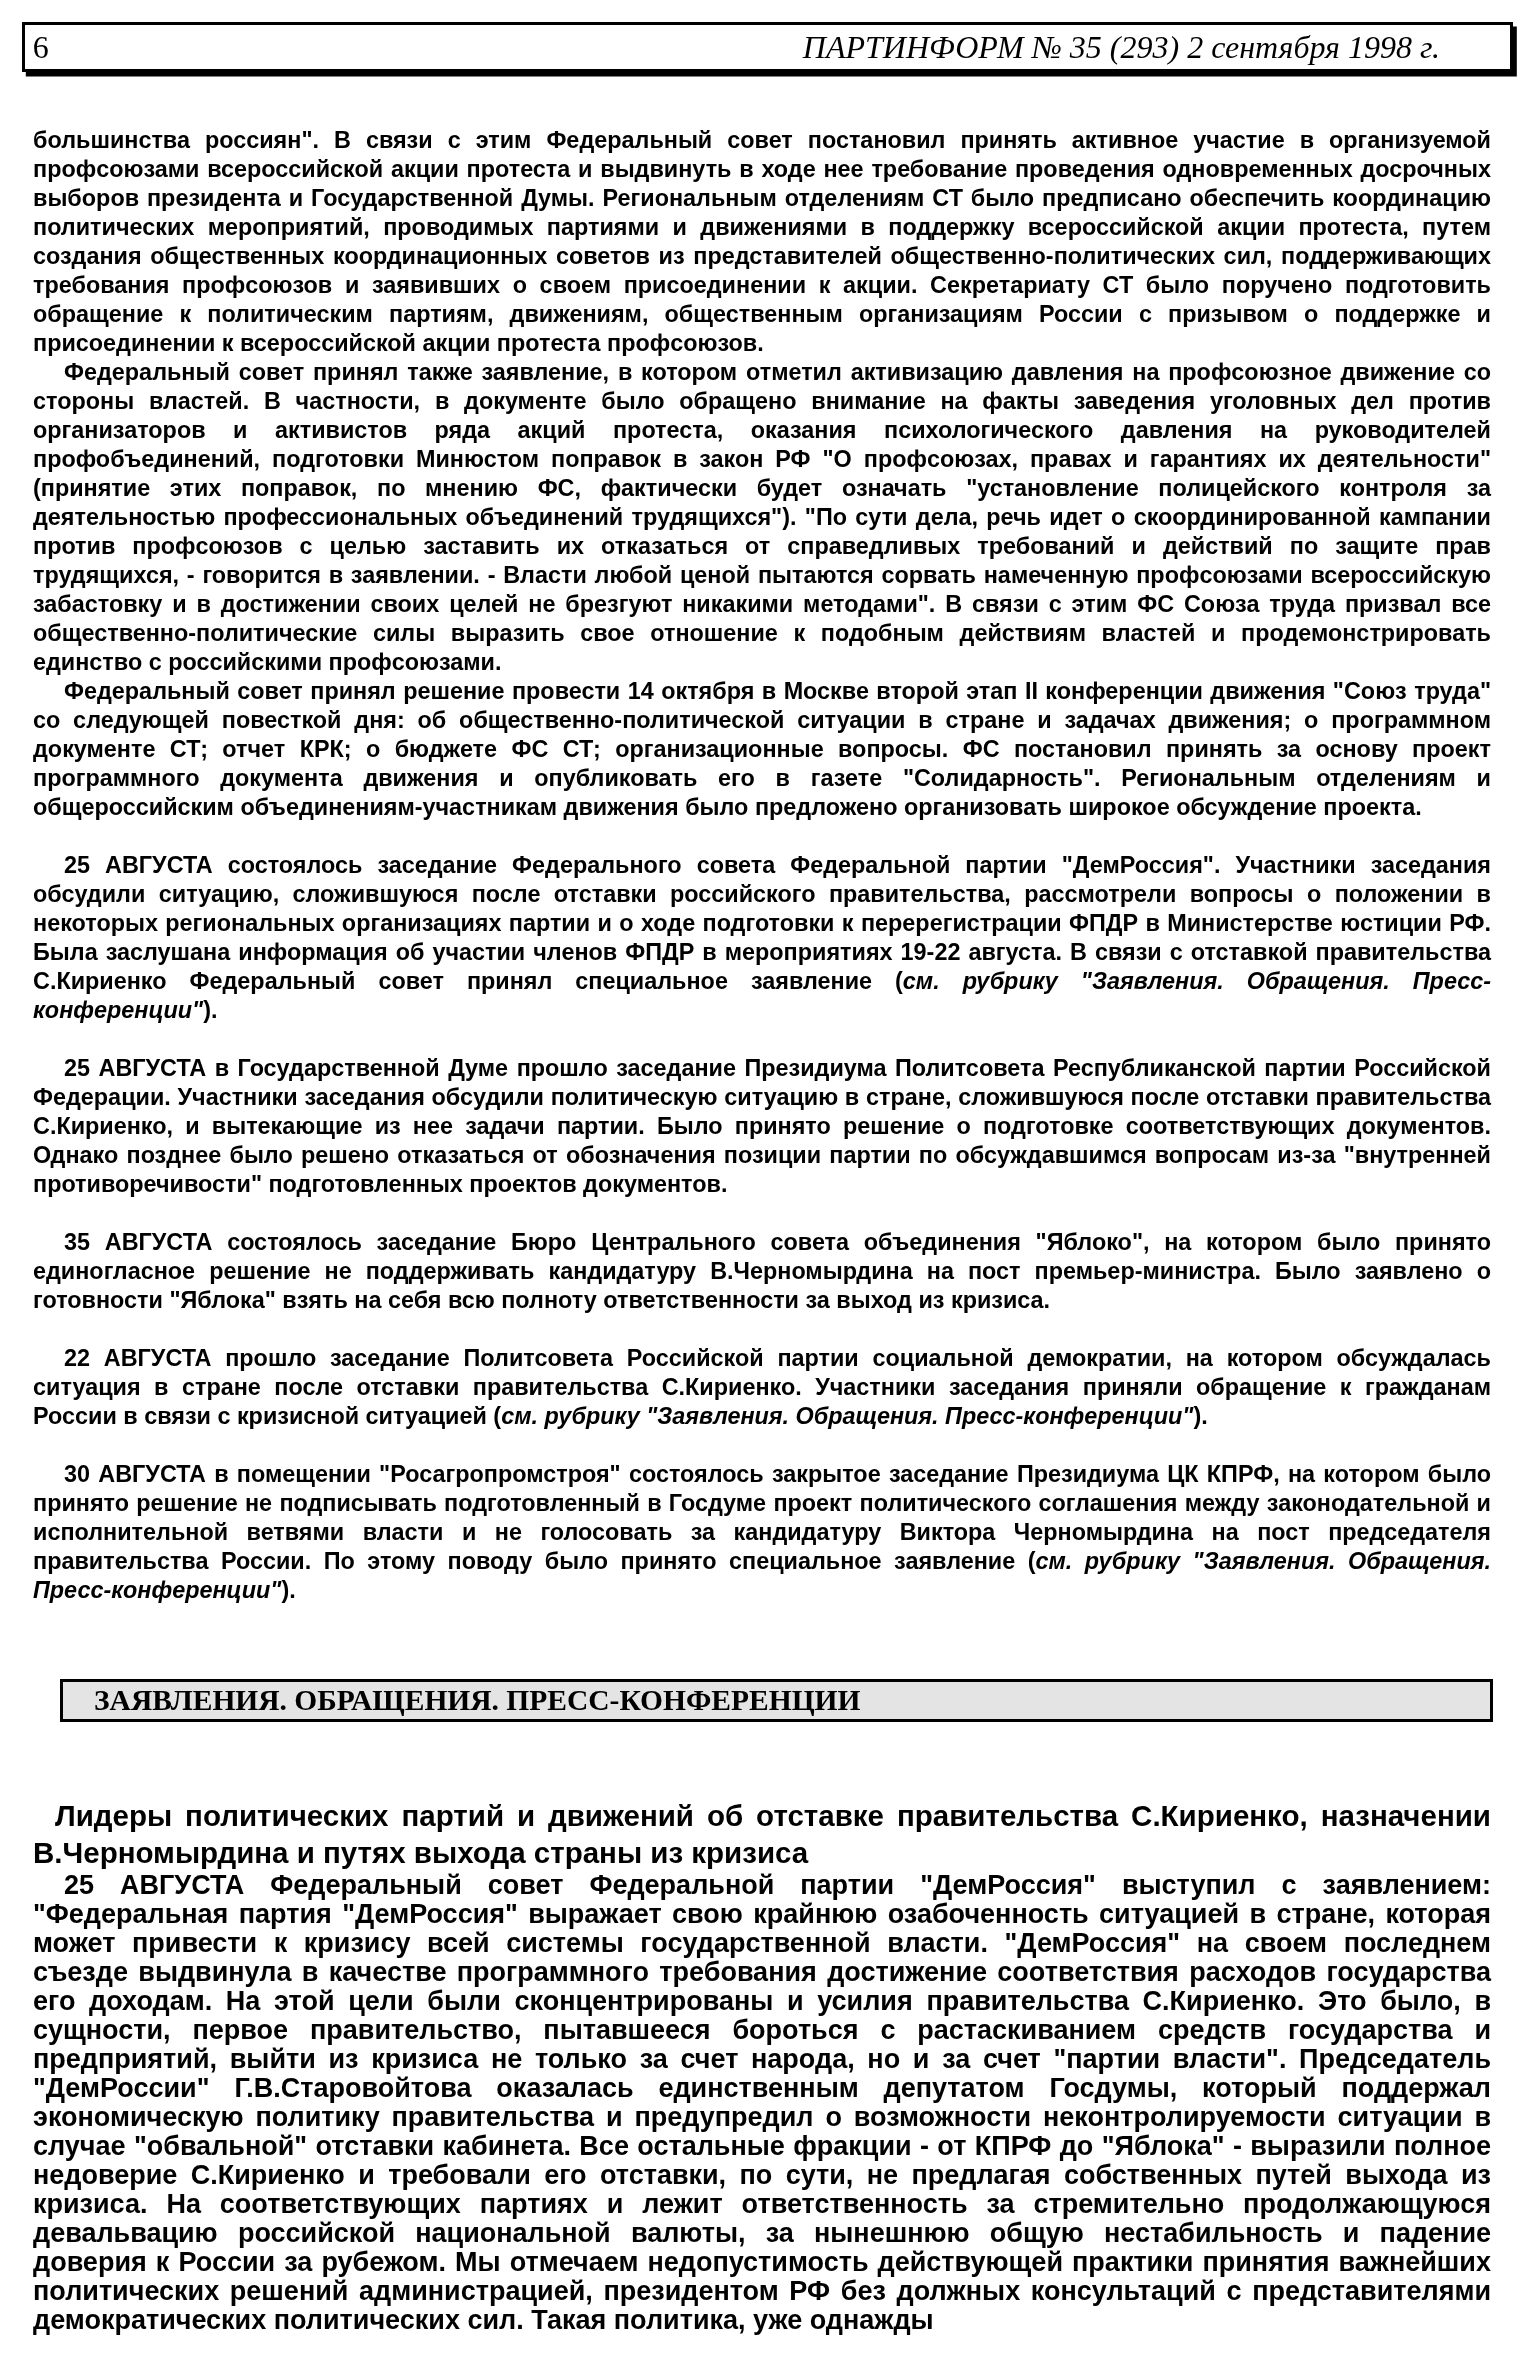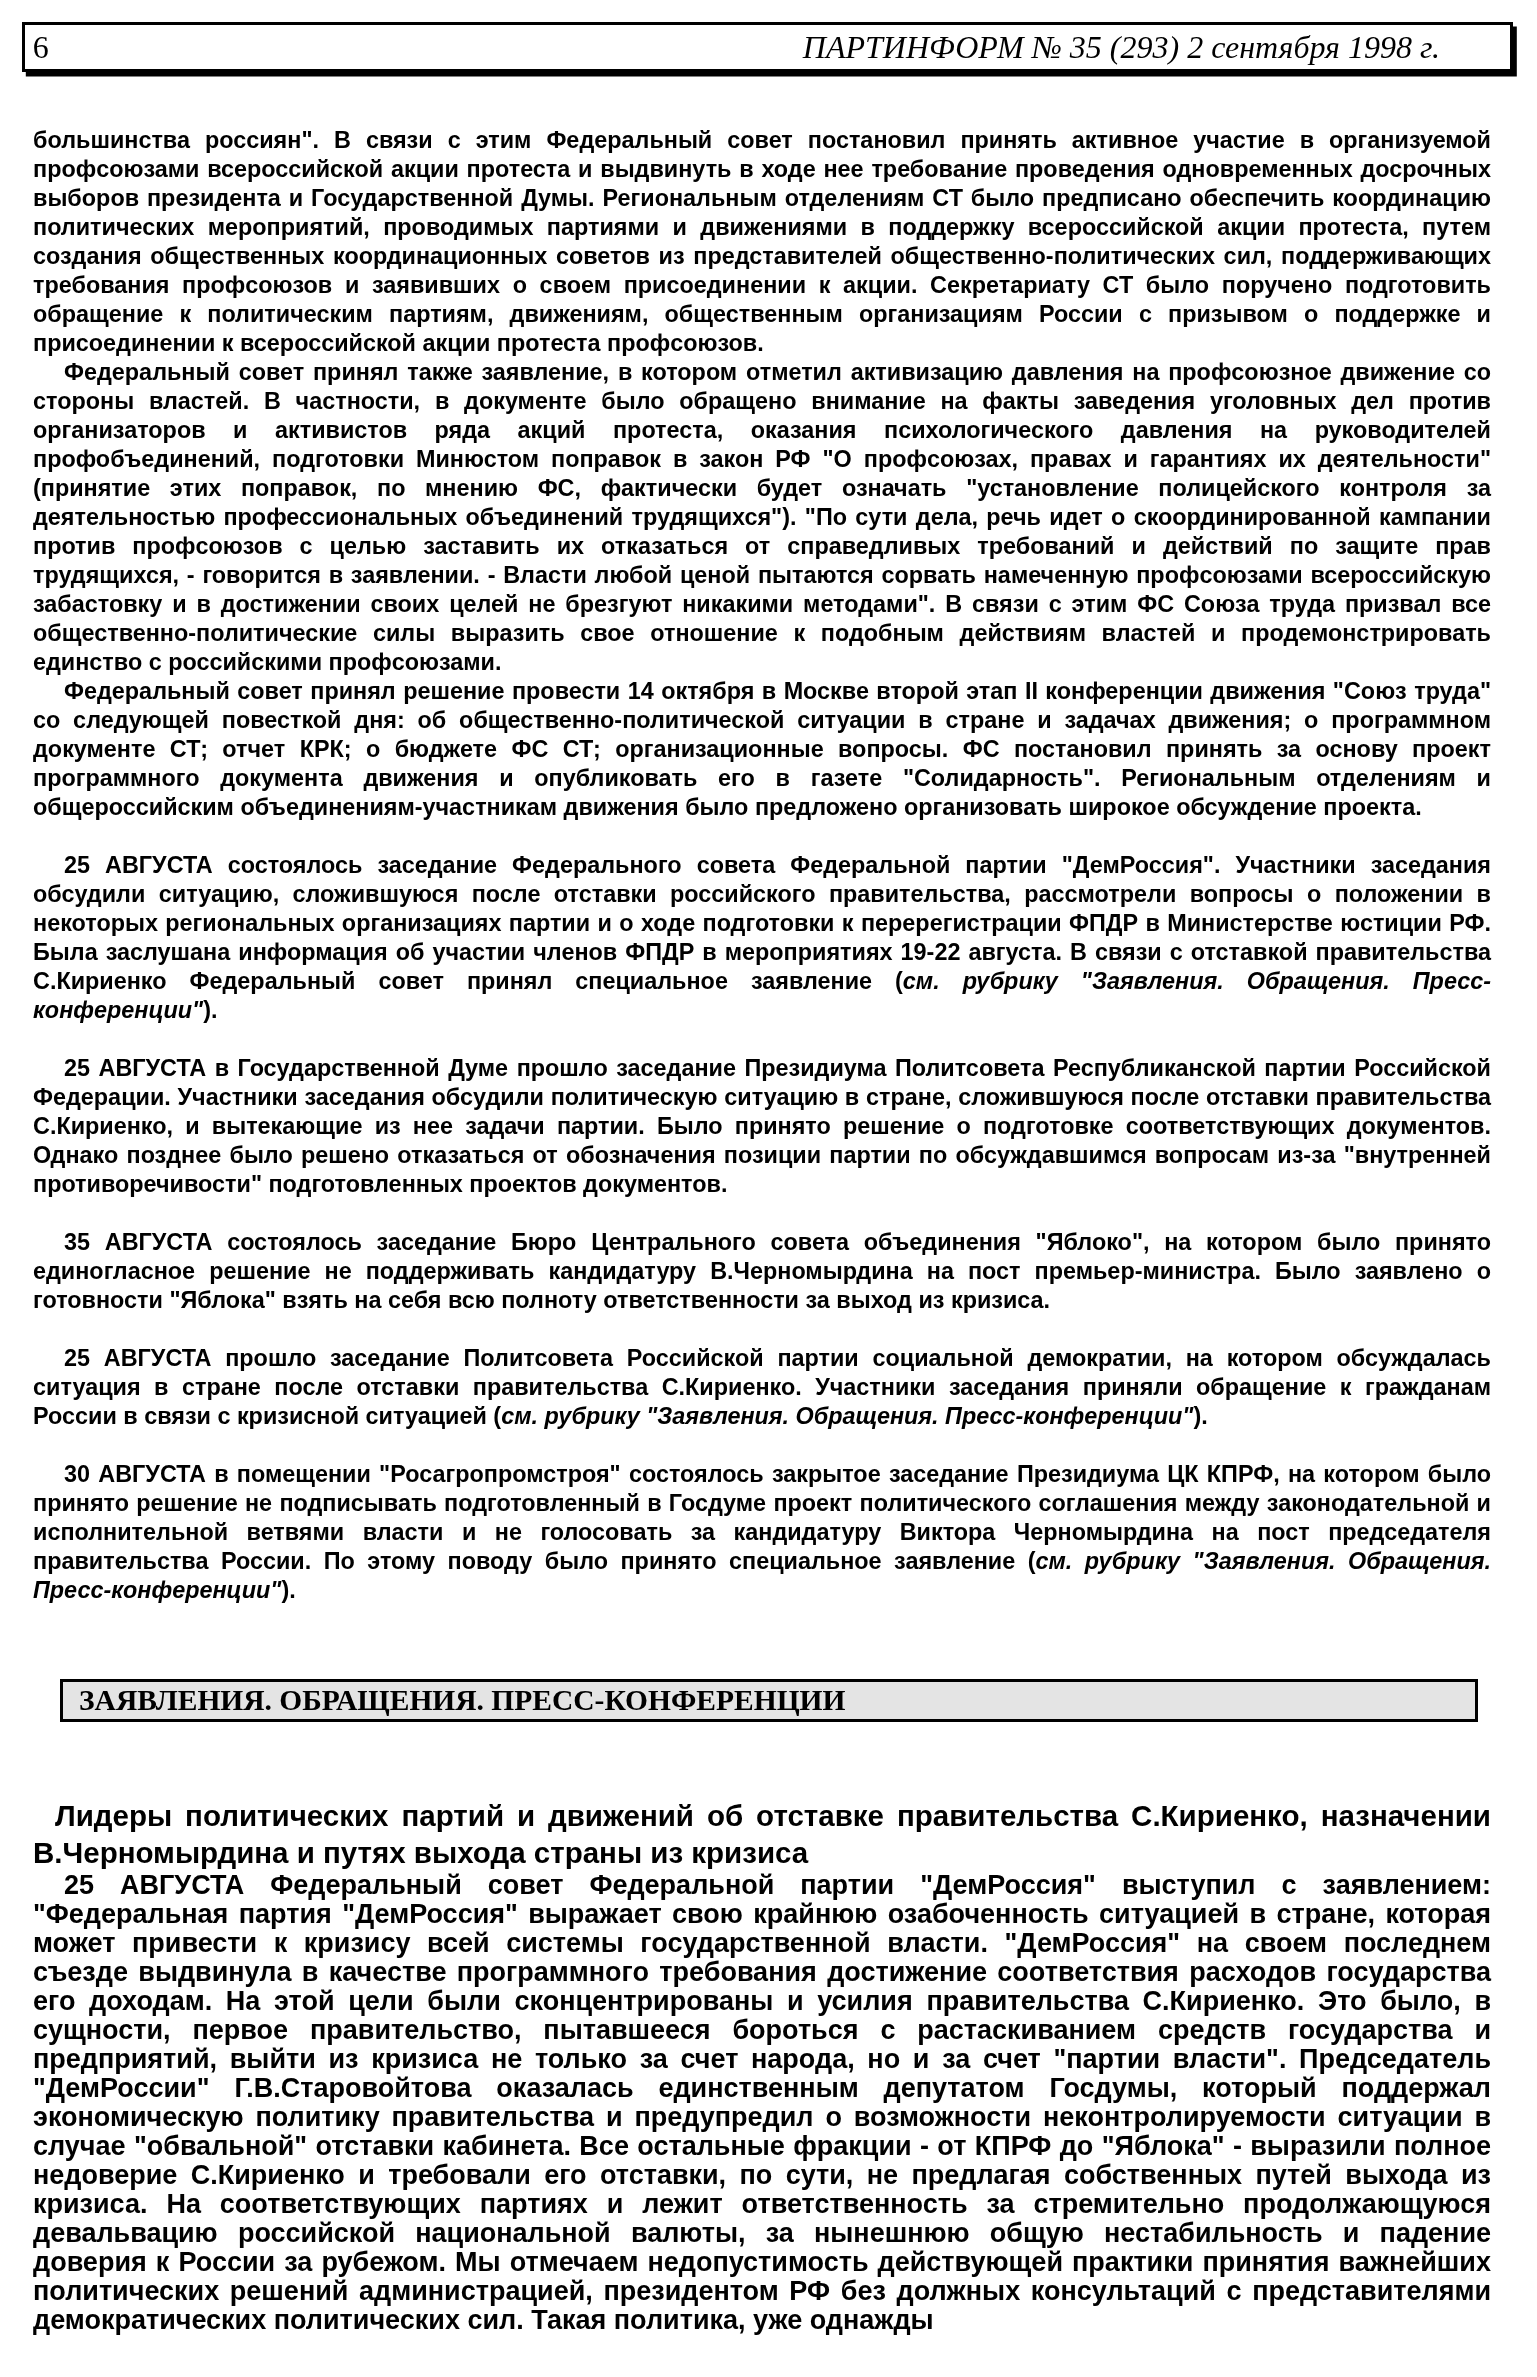--- a/index.html
+++ b/index.html
@@ -21,21 +21,21 @@
   }
   .body p { margin: 0; text-indent: 31px; }
   .body p.gap { margin-top: 29px; }
   .body p.first { text-indent: 0; }
   .body em { font-style: italic; }
   .sec {
     position: absolute; left: 60px; top: 1679px; width: 1396px; height: 37px;
     border: 3.8px solid #000; background: #e4e4e4;
     font-family: "Liberation Serif", "DejaVu Serif", serif;
     font-weight: bold; font-size: 29.5px; line-height: 37px;
-    padding-left: 16px; box-sizing: content-box;
+    padding-left: 31px; box-sizing: content-box;
   }
   .art {
     position: absolute; left: 33px; top: 1754px; width: 1458px;
     font-family: "Liberation Sans", "DejaVu Sans", sans-serif; font-weight: bold; margin-top: 43px;
   }
   .art h2 {
     margin: 0; font-size: 29.5px; line-height: 37px; text-align: justify;
     text-indent: 22px; font-weight: bold;
   }
   .art p {
@@ -50,21 +50,21 @@
   <span class="ttl">ПАРТИНФОРМ № 35 (293) 2 сентября 1998 г.</span>
 </div>
 
 <div class="body">
   <p class="first">большинства россиян". В связи с этим Федеральный совет постановил принять активное участие в организуемой профсоюзами всероссийской акции протеста и выдвинуть в ходе нее требование проведения одновременных досрочных выборов президента и Государственной Думы. Региональным отделениям СТ было предписано обеспечить координацию политических мероприятий, проводимых партиями и движениями в поддержку всероссийской акции протеста, путем создания общественных координационных советов из представителей общественно-политических сил, поддерживающих требования профсоюзов и заявивших о своем присоединении к акции. Секретариату СТ было поручено подготовить обращение к политическим партиям, движениям, общественным организациям России с призывом о поддержке и присоединении к всероссийской акции протеста профсоюзов.</p>
   <p>Федеральный совет принял также заявление, в котором отметил активизацию давления на профсоюзное движение со стороны властей. В частности, в документе было обращено внимание на факты заведения уголовных дел против организаторов и активистов ряда акций протеста, оказания психологического давления на руководителей профобъединений, подготовки Минюстом поправок в закон РФ "О профсоюзах, правах и гарантиях их деятельности" (принятие этих поправок, по мнению ФС, фактически будет означать "установление полицейского контроля за деятельностью профессиональных объединений трудящихся"). "По сути дела, речь идет о скоординированной кампании против профсоюзов с целью заставить их отказаться от справедливых требований и действий по защите прав трудящихся, - говорится в заявлении. - Власти любой ценой пытаются сорвать намеченную профсоюзами всероссийскую забастовку и в достижении своих целей не брезгуют никакими методами". В связи с этим ФС Союза труда призвал все общественно-политические силы выразить свое отношение к подобным действиям властей и продемонстрировать единство с российскими профсоюзами.</p>
   <p>Федеральный совет принял решение провести 14 октября в Москве второй этап II конференции движения "Союз труда" со следующей повесткой дня: об общественно-политической ситуации в стране и задачах движения; о программном документе СТ; отчет КРК; о бюджете ФС СТ; организационные вопросы. ФС постановил принять за основу проект программного документа движения и опубликовать его в газете "Солидарность". Региональным отделениям и общероссийским объединениям-участникам движения было предложено организовать широкое обсуждение проекта.</p>
   <p class="gap"><span>25 АВГУСТА состоялось заседание Федерального совета Федеральной партии "ДемРоссия". Участники заседания обсудили ситуацию, сложившуюся после отставки российского правительства, рассмотрели вопросы о положении в некоторых региональных организациях партии и о ходе подготовки к перерегистрации ФПДР в Министерстве юстиции РФ. Была заслушана информация об участии членов ФПДР в мероприятиях 19-22 августа. В связи с отставкой правительства С.Кириенко Федеральный совет принял специальное заявление (</span><em>см. рубрику "Заявления. Обращения. Пресс-конференции"</em><span>).</span></p>
   <p class="gap">25 АВГУСТА в Государственной Думе прошло заседание Президиума Политсовета Республиканской партии Российской Федерации. Участники заседания обсудили политическую ситуацию в стране, сложившуюся после отставки правительства С.Кириенко, и вытекающие из нее задачи партии. Было принято решение о подготовке соответствующих документов. Однако позднее было решено отказаться от обозначения позиции партии по обсуждавшимся вопросам из-за "внутренней противоречивости" подготовленных проектов документов.</p>
   <p class="gap">35 АВГУСТА состоялось заседание Бюро Центрального совета объединения "Яблоко", на котором было принято единогласное решение не поддерживать кандидатуру В.Черномырдина на пост премьер-министра. Было заявлено о готовности "Яблока" взять на себя всю полноту ответственности за выход из кризиса.</p>
-  <p class="gap"><span>25 АВГУСТА прошло заседание Политсовета Российской партии социальной демократии, на котором обсуждалась ситуация в стране после отставки правительства С.Кириенко. Участники заседания приняли обращение к гражданам России в связи с кризисной ситуацией (</span><em>см. рубрику "Заявления. Обращения. Пресс-конференции"</em><span>).</span></p>
+  <p class="gap"><span>22 АВГУСТА прошло заседание Политсовета Российской партии социальной демократии, на котором обсуждалась ситуация в стране после отставки правительства С.Кириенко. Участники заседания приняли обращение к гражданам России в связи с кризисной ситуацией (</span><em>см. рубрику "Заявления. Обращения. Пресс-конференции"</em><span>).</span></p>
   <p class="gap"><span>30 АВГУСТА в помещении "Росагропромстроя" состоялось закрытое заседание Президиума ЦК КПРФ, на котором было принято решение не подписывать подготовленный в Госдуме проект политического соглашения между законодательной и исполнительной ветвями власти и не голосовать за кандидатуру Виктора Черномырдина на пост председателя правительства России. По этому поводу было принято специальное заявление (</span><em>см. рубрику "Заявления. Обращения. Пресс-конференции"</em><span>).</span></p>
 </div>
 
 <div class="sec">
   <span>ЗАЯВЛЕНИЯ. ОБРАЩЕНИЯ. ПРЕСС-КОНФЕРЕНЦИИ</span>
 </div>
 
 <div class="art">
   <h2>Лидеры политических партий и движений об отставке правительства С.Кириенко, назначении В.Черномырдина и путях выхода страны из кризиса</h2>
   <p>25 АВГУСТА Федеральный совет Федеральной партии "ДемРоссия" выступил с заявлением: "Федеральная партия "ДемРоссия" выражает свою крайнюю озабоченность ситуацией в стране, которая может привести к кризису всей системы государственной власти. "ДемРоссия" на своем последнем съезде выдвинула в качестве программного требования достижение соответствия расходов государства его доходам. На этой цели были сконцентрированы и усилия правительства С.Кириенко. Это было, в сущности, первое правительство, пытавшееся бороться с растаскиванием средств государства и предприятий, выйти из кризиса не только за счет народа, но и за счет "партии власти". Председатель "ДемРоссии" Г.В.Старовойтова оказалась единственным депутатом Госдумы, который поддержал экономическую политику правительства и предупредил о возможности неконтролируемости ситуации в случае "обвальной" отставки кабинета. Все остальные фракции - от КПРФ до "Яблока" - выразили полное недоверие С.Кириенко и требовали его отставки, по сути, не предлагая собственных путей выхода из кризиса. На соответствующих партиях и лежит ответственность за стремительно продолжающуюся девальвацию российской национальной валюты, за нынешнюю общую нестабильность и падение доверия к России за рубежом. Мы отмечаем недопустимость действующей практики принятия важнейших политических решений администрацией, президентом РФ без должных консультаций с представителями демократических политических сил. Такая политика, уже однажды</p>

